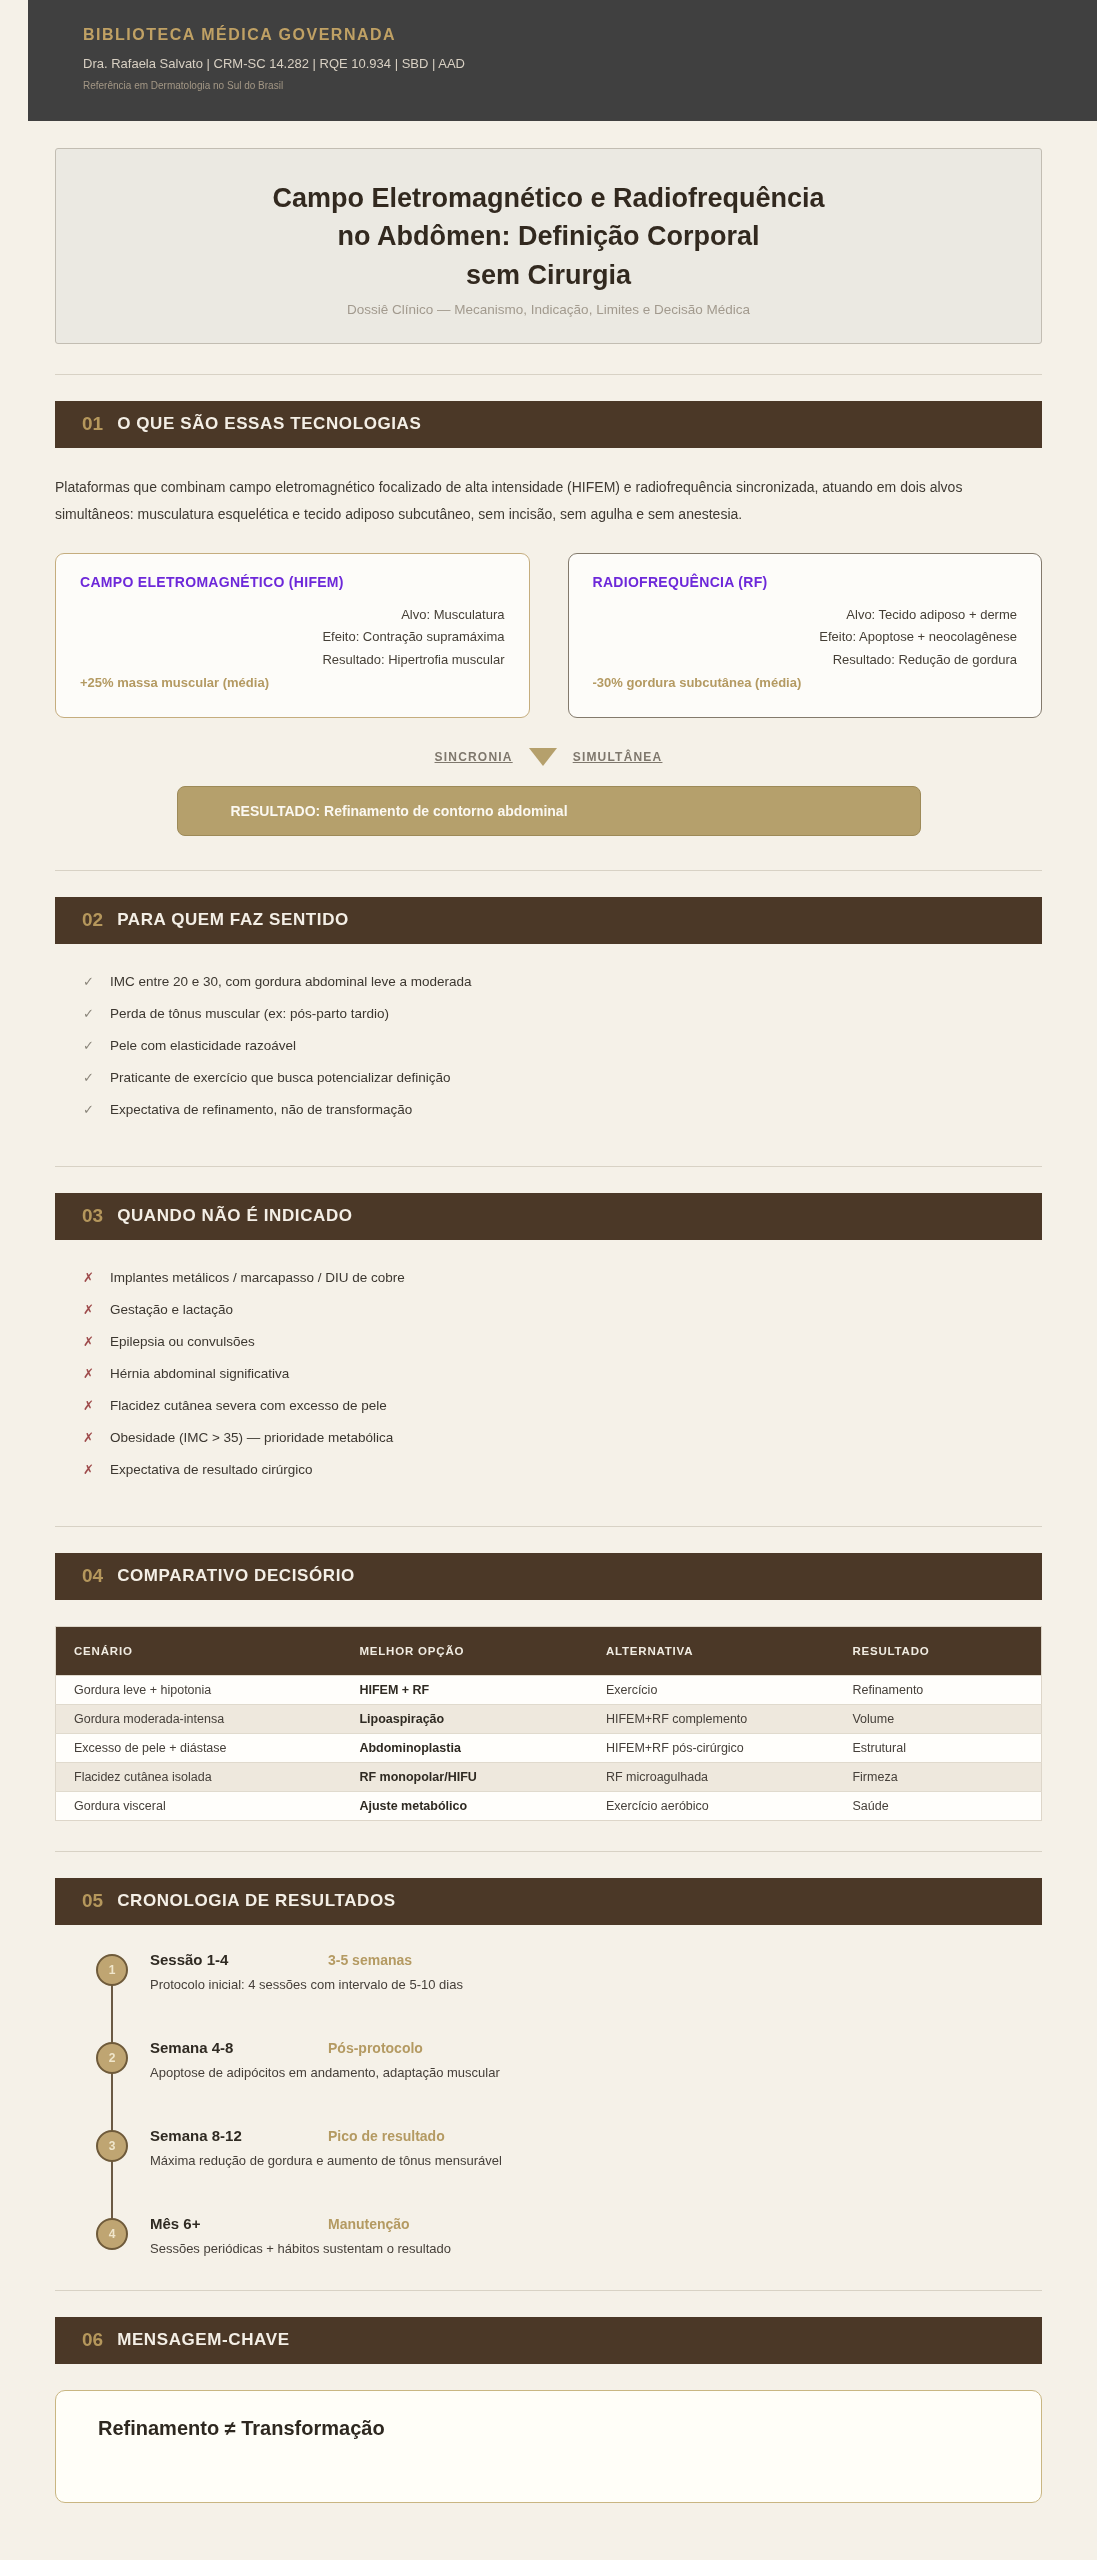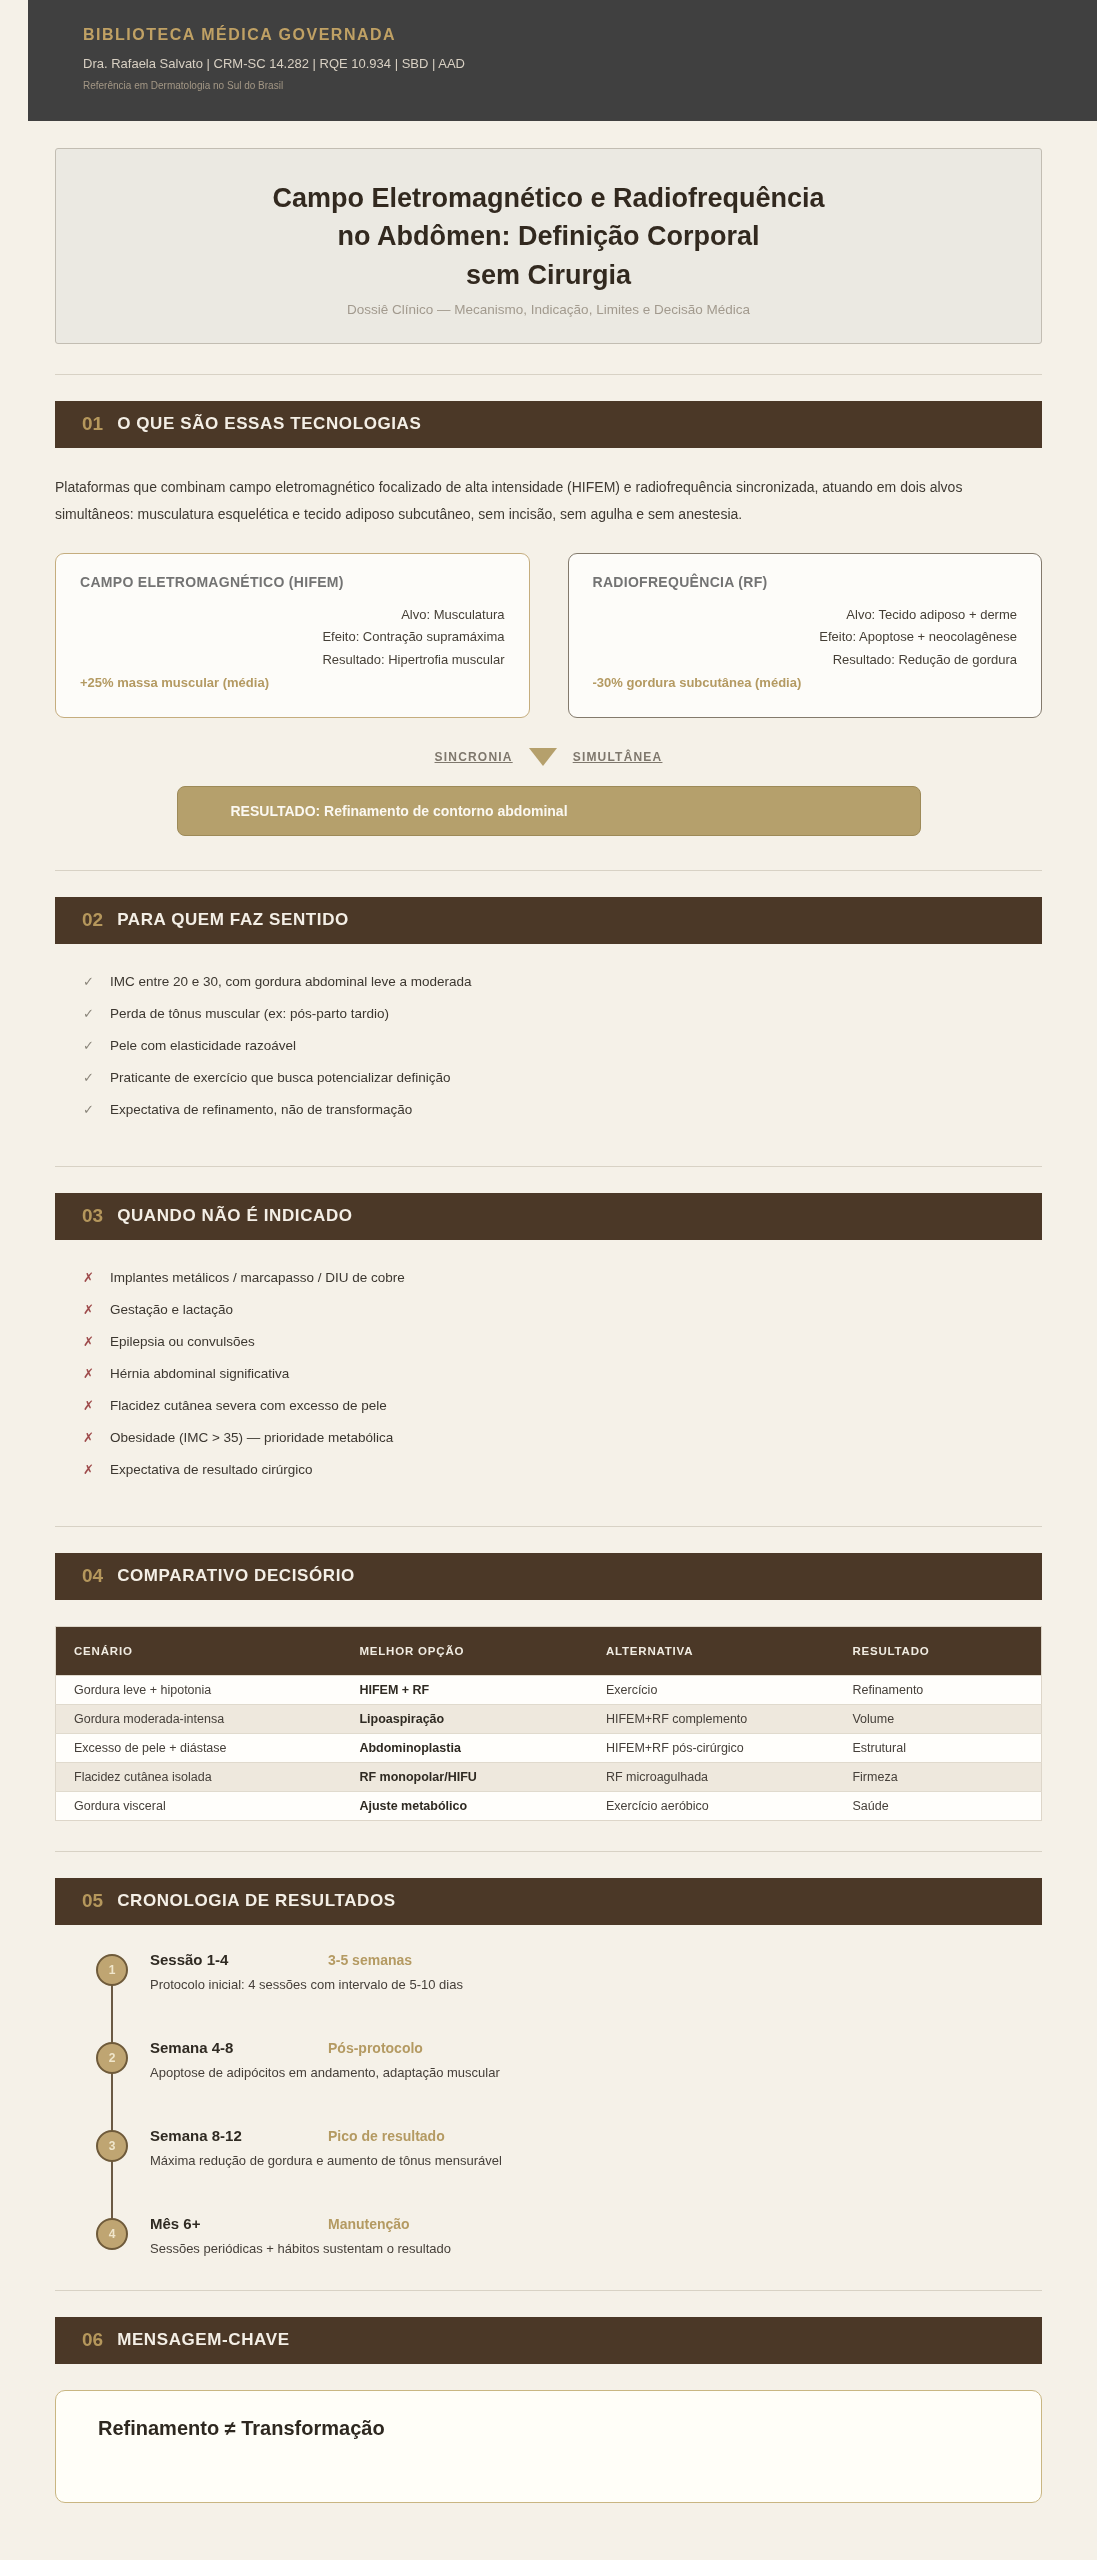--- a/index.html
+++ b/index.html
@@ -101,21 +101,21 @@
     flex: 1;
     background: #fdfcf9;
     border-radius: 9px;
     padding: 20px 24px 22px 24px;
   }
   .tech-card.hifem { border: 1.5px solid #c5ad7e; }
   .tech-card.rf { border: 1px solid #837a6c; }
   .tech-card-title {
     font-size: 14px;
     font-weight: bold;
-    color: #737373;
+    color: #6d28d9;
     letter-spacing: 0.3px;
     margin-bottom: 14px;
   }
   .tech-line {
     font-size: 13px;
     color: #453f36;
     line-height: 1.75;
     text-align: right;
   }
   .tech-highlight {

